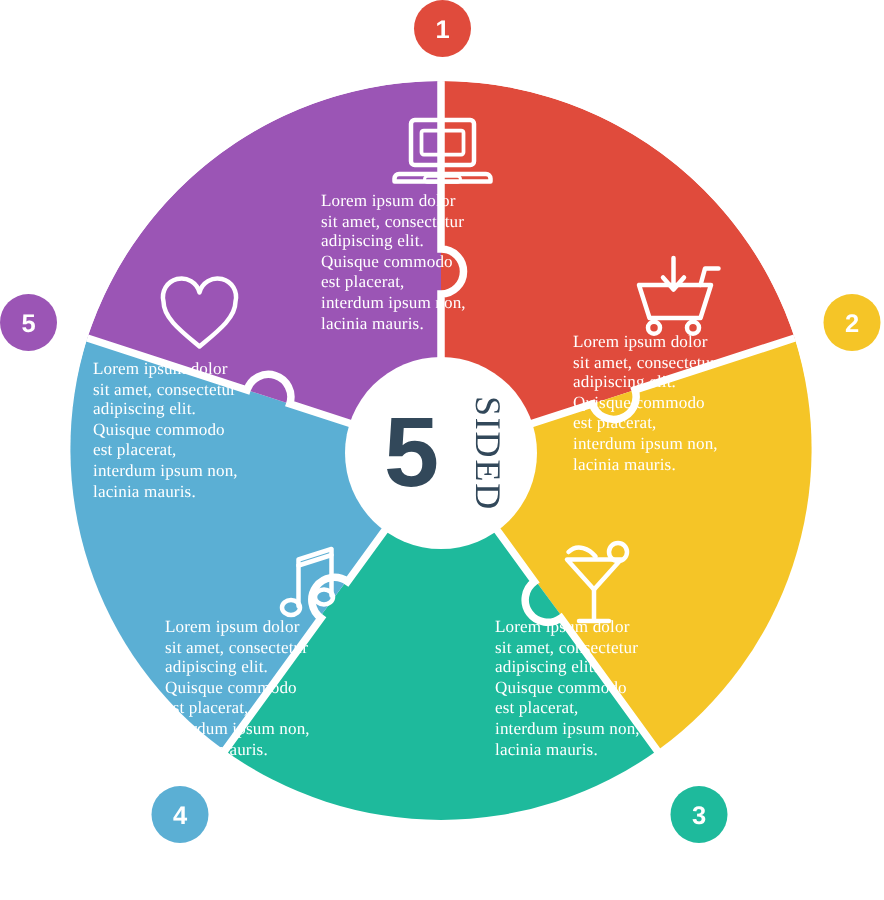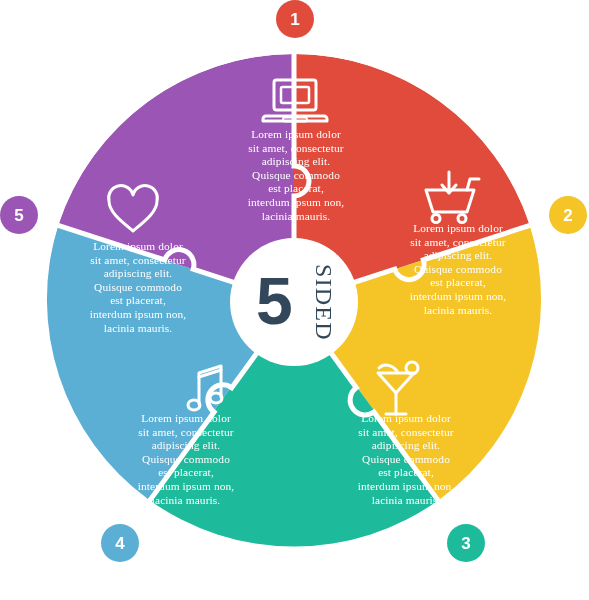--- a/index.html
+++ b/index.html
@@ -4,21 +4,21 @@
 <style>
   html,body{margin:0;padding:0;background:#ffffff;}
   body{width:589px;height:600px;overflow:hidden;font-family:"Liberation Sans",sans-serif;}
   #stage{position:relative;width:589px;height:600px;background:#fff;}
   #wheel{position:absolute;left:0;top:0;width:589px;height:600px;}
   .badge{position:absolute;width:38px;height:38px;border-radius:50%;
          display:flex;align-items:center;justify-content:center;
          color:#ffffff;font-family:"Liberation Sans",sans-serif;
          font-size:17px;font-weight:600;line-height:1;}
   .seg-text{position:absolute;color:#ffffff;font-family:"Liberation Serif",serif;
-            font-size:11.4px;line-height:13.6px;text-align:center;
+            font-size:11.4px;line-height:13.6px;text-align:left;
             white-space:pre-line;letter-spacing:.1px;}
   #centerNum{position:absolute;font-family:"Liberation Sans",sans-serif;
              font-size:66px;font-weight:700;color:#32485a;line-height:1;}
   #centerWord{position:absolute;font-family:"Liberation Serif",serif;
               font-size:24px;font-weight:400;color:#32485a;letter-spacing:1.2px;
               transform:rotate(90deg);transform-origin:left top;white-space:nowrap;}
 </style>
 </head>
 <body>
 

